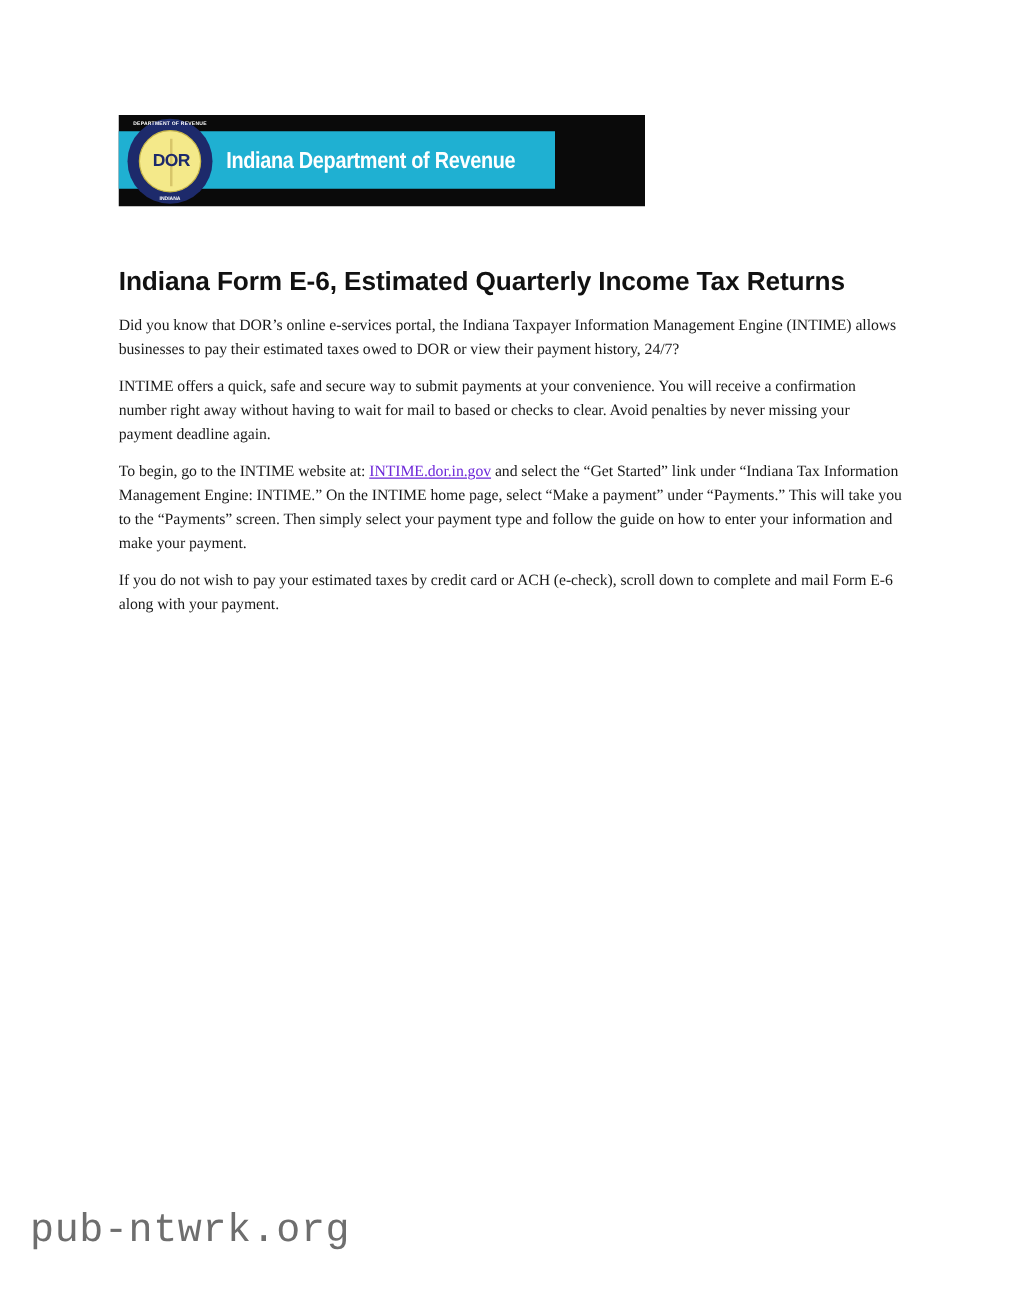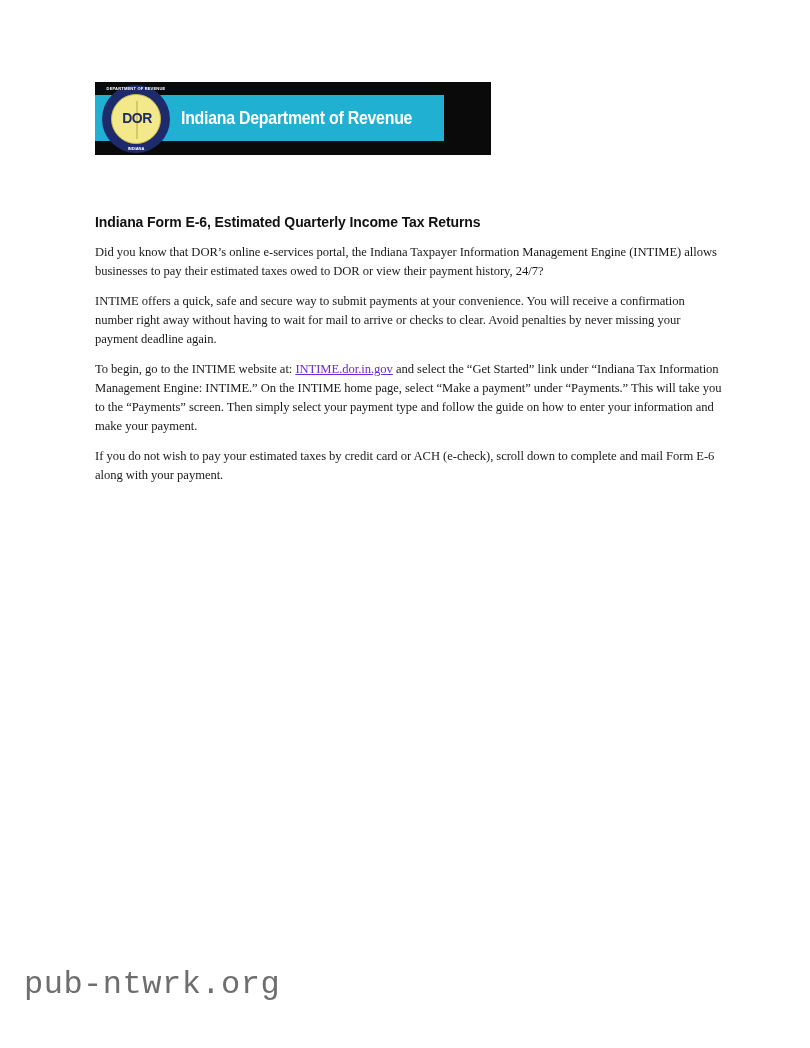--- a/index.html
+++ b/index.html
@@ -11,24 +11,25 @@
       width: 810px;
       height: 1048px;
       position: relative;
       overflow: hidden;
       font-family: "Liberation Sans", "DejaVu Sans", sans-serif;
       color: #1a1a1a;
     }
     .banner {
       position: absolute;
       left: 95px;
-      top: 82px;
+      top: 92px;
       width: 396px;
       height: 73px;
       background: #0a0a0a;
+      padding-left: 25px;
     }
     .banner-band {
       position: absolute;
       left: 0;
       top: 13px;
       width: 349px;
       height: 46px;
       background: #1fb0d2;
     }
     .banner-title {
@@ -109,21 +110,21 @@
     }
     .doc {
       position: absolute;
       left: 95px;
       top: 214px;
       width: 630px;
       font-family: "Liberation Sans", sans-serif;
     }
     .doc-title {
       margin: 0 0 13px 0;
-      font-size: 14px;
+      font-size: 21px;
       font-weight: bold;
       color: #111111;
       letter-spacing: -0.1px;
     }
     .doc p {
       margin: 0 0 11px 0;
       font-size: 12.6px;
       line-height: 19px;
       color: #1a1a1a;
       letter-spacing: -0.05px;
@@ -157,21 +158,21 @@
     <div class="seal-arc-bottom">INDIANA</div>
   </div>
   <div class="banner-title">Indiana Department of Revenue</div>
 </div>
 
 <div class="doc">
   <h1 class="doc-title">Indiana Form E-6, Estimated Quarterly Income Tax Returns</h1>
 
   <p>Did you know that DOR’s online e-services portal, the Indiana Taxpayer Information Management Engine (INTIME) allows businesses to pay their estimated taxes owed to DOR or view their payment history, 24/7?</p>
 
-  <p>INTIME offers a quick, safe and secure way to submit payments at your convenience.  You will receive a confirmation number right away without having to wait for mail to arrive or checks to clear.  Avoid penalties by never missing your payment deadline again.</p>
+  <p>INTIME offers a quick, safe and secure way to submit payments at your convenience.  You will receive a confirmation number right away without having to wait for mail to based or checks to clear.  Avoid penalties by never missing your payment deadline again.</p>
 
   <p><span>To begin, go to the INTIME website at:  </span><a>INTIME.dor.in.gov</a><span> and select the “Get Started” link under “Indiana Tax Information Management Engine: INTIME.”  On the INTIME home page, select “Make a payment” under “Payments.”  This will take you to the “Payments” screen.  Then simply select your payment type and follow the guide on how to enter your information and make your payment.</span></p>
 
 
   <p>If you do not wish to pay your estimated taxes by credit card or ACH (e-check), scroll down to complete and mail Form E-6 along with your payment.</p>
 </div>
 
 <div class="watermark">pub-ntwrk.org</div>
 
 </body></html>

